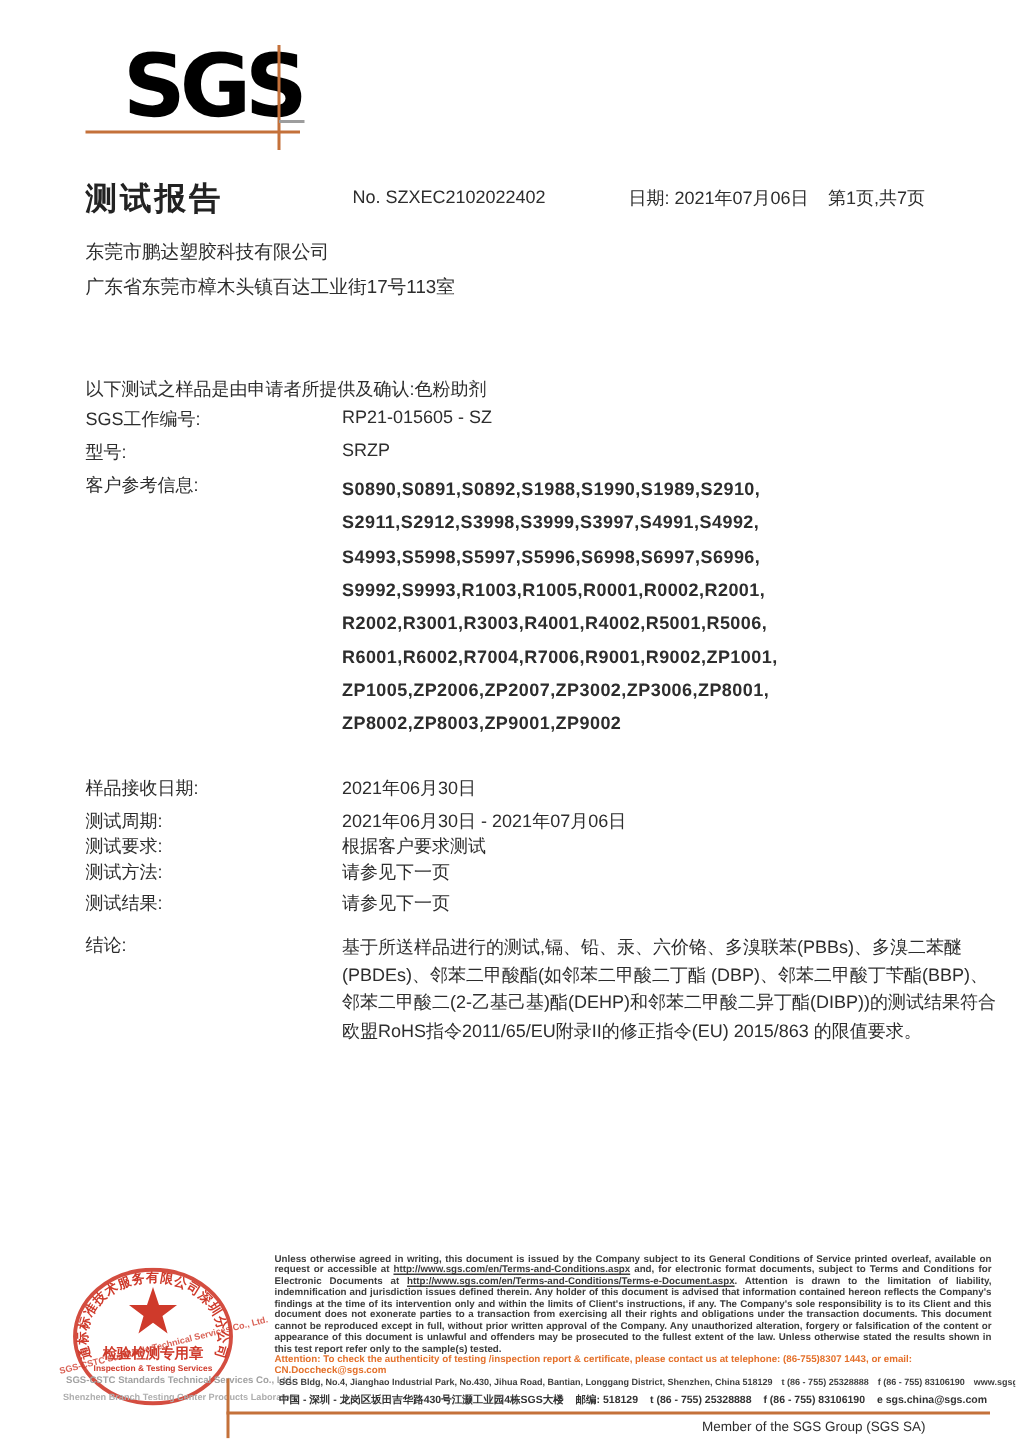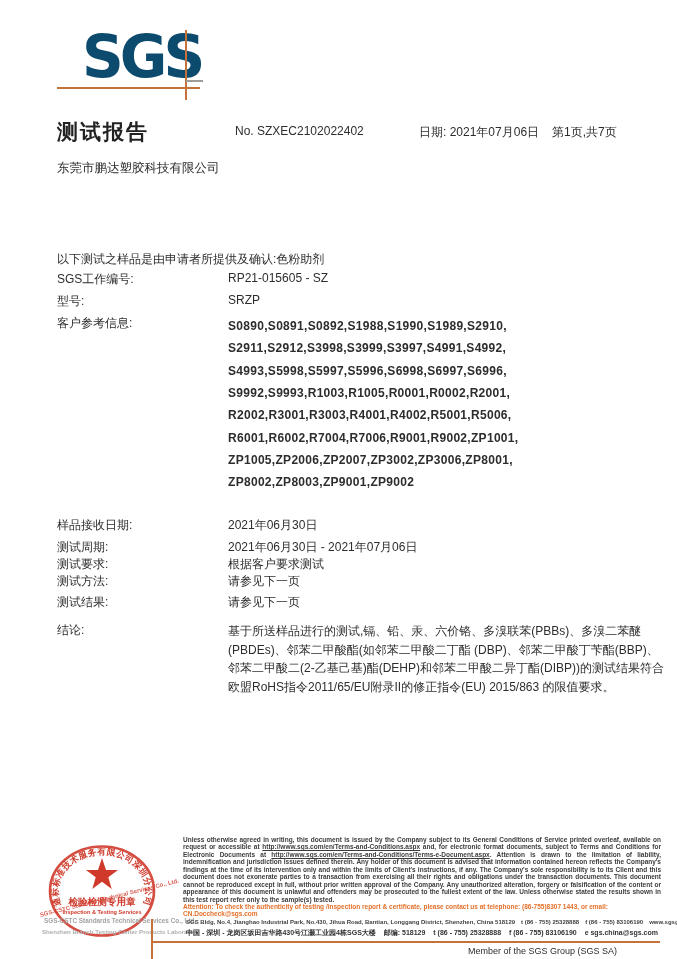--- a/index.html
+++ b/index.html
@@ -1,20 +1,20 @@
 <!DOCTYPE html>
 <html><head>
 <meta charset="utf-8">
 <style>
   html,body{margin:0;padding:0;background:#fff;}
   .page{position:relative;width:677px;height:959px;background:#ffffff;overflow:hidden;
         font-family:"Liberation Sans","DejaVu Sans",sans-serif;color:#2d2d2d;}
   
   .logo-text{position:absolute;left:82px;top:28px;font-family:"DejaVu Sans",sans-serif;
-             font-weight:bold;font-size:58px;line-height:58px;color:#0c4a6e;letter-spacing:-4px;}
+             font-weight:bold;font-size:58px;line-height:58px;color:#000000;letter-spacing:-4px;}
   .logo-hline{position:absolute;left:57px;top:87px;width:143px;height:2px;background:#c4713a;}
   .logo-vline{position:absolute;left:185px;top:30px;width:2px;height:70px;background:#c4713a;}
   .logo-gline{position:absolute;left:186px;top:80px;width:17px;height:2px;background:#9d9d9d;}
   
   .doc-title{position:absolute;left:57px;top:118px;font-size:21px;font-weight:bold;letter-spacing:2px;color:#222;}
   .report-no{position:absolute;left:235px;top:124px;font-size:12px;}
   .report-date{position:absolute;left:419px;top:124px;font-size:12px;}
   .page-info{position:absolute;left:552px;top:124px;font-size:12px;}
   .applicant-name{position:absolute;left:57px;top:160px;font-size:12.5px;}
   .applicant-addr{position:absolute;left:57px;top:183px;font-size:12.5px;}
@@ -54,20 +54,21 @@
   <div class="logo-hline"></div>
   <div class="logo-vline"></div>
   <div class="logo-gline"></div>
 
   <div class="doc-title">测试报告</div>
   <div class="report-no">No. SZXEC2102022402</div>
   <div class="report-date">日期: 2021年07月06日</div>
   <div class="page-info">第1页,共7页</div>
 
   <div class="applicant-name">东莞市鹏达塑胶科技有限公司</div>
+  <div class="applicant-addr">广东省东莞市樟木头镇百达工业街17号113室</div>
   <div class="statement">以下测试之样品是由申请者所提供及确认:色粉助剂</div>
 
   <div class="row" style="top:271px">
     <span class="lbl">SGS工作编号:</span>
     <span class="val">RP21-015605 - SZ</span>
   </div>
   <div class="row" style="top:293px">
     <span class="lbl">型号:</span>
     <span class="val">SRZP</span>
   </div>

